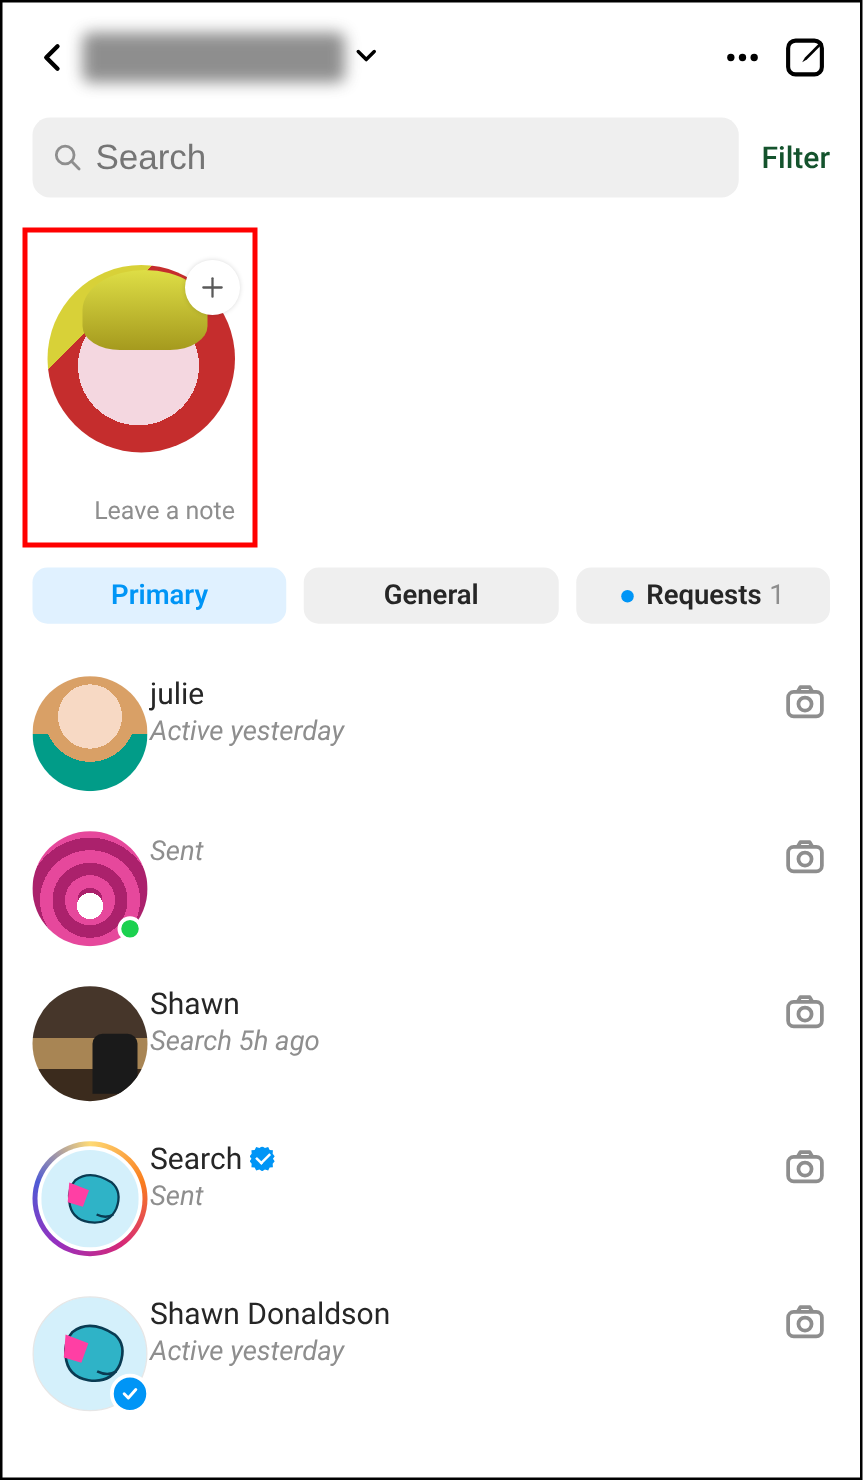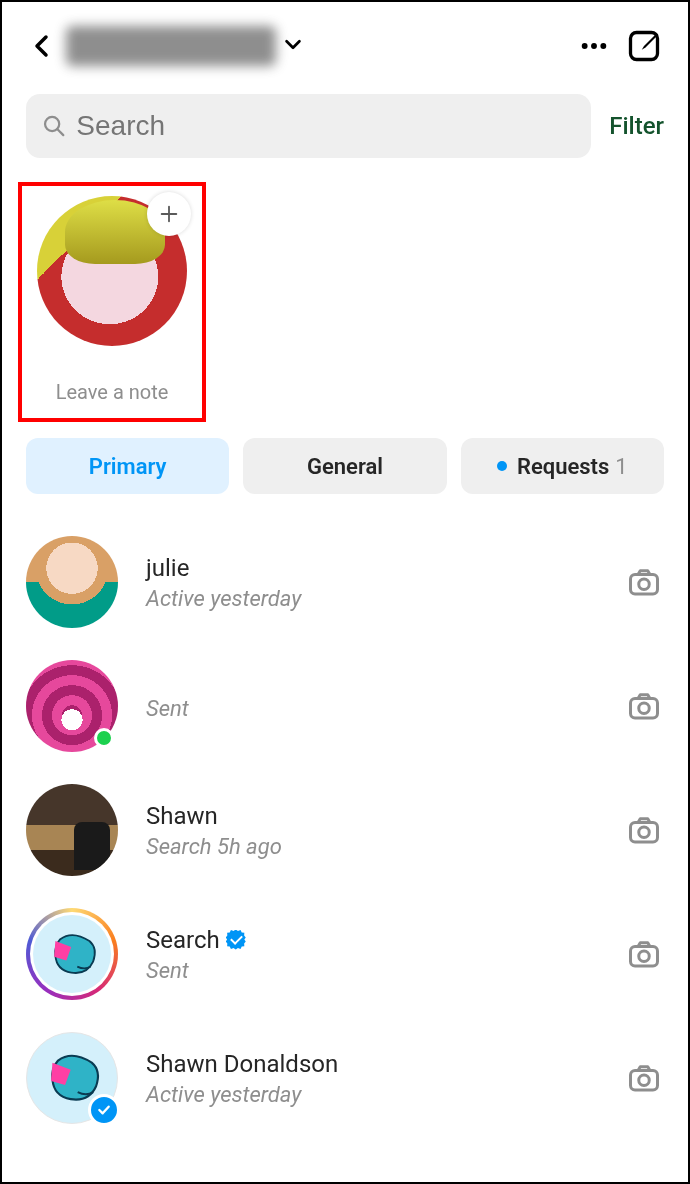--- a/index.html
+++ b/index.html
@@ -61,22 +61,22 @@
     cursor:pointer;
   }
   
   .notes-row {
     padding: 24px 0 0 0;
     display:flex;
   }
   .highlight-box {
     border: 4px solid #ff0000;
     margin-left: 16px;
-    padding: 4px 14px 14px 14px;
-    display:flex; flex-direction:column; align-items:center;
+    padding: 20px 14px 14px 14px;
+    display:flex; flex-direction:column; align-items:flex-end;
     width: 188px;
   }
   .note-avatar-wrap {
     position: relative;
     width: 150px; height: 150px;
     margin-top: 6px;
   }
   .note-avatar {
     width: 150px; height: 150px;
     border-radius: 50%;
@@ -98,21 +98,21 @@
     color:#8e8e8e;
   }
   
   .tabs-row {
     display:flex;
     gap: 14px;
     padding: 16px 24px 0 24px;
   }
   .tab {
     flex:1 1 0;
-    height: 56px;
+    height: 45px;
     border-radius: 12px;
     background:#efefef;
     display:flex; align-items:center; justify-content:center;
     font-size: 22px;
     font-weight: 600;
     color:#262626;
     cursor:pointer;
   }
   .tab.active {
     background:#e0f1ff;
@@ -124,23 +124,23 @@
     margin-right:10px;
   }
   .tab .count {
     font-weight:400; color:#8e8e8e; margin-left:6px;
   }
   
   .chat-list {
     padding: 26px 24px 0 24px;
   }
   .chat-item {
-    display:flex; align-items:center;
+    display:flex; 
     padding: 16px 0;
-    gap: 28px;
+    gap: 2px;
   }
   .avatar-wrap {
     position:relative;
     width: 92px; height: 92px;
   }
   .avatar {
     width: 92px; height: 92px;
     border-radius:50%;
     overflow:hidden;
     position:relative;

